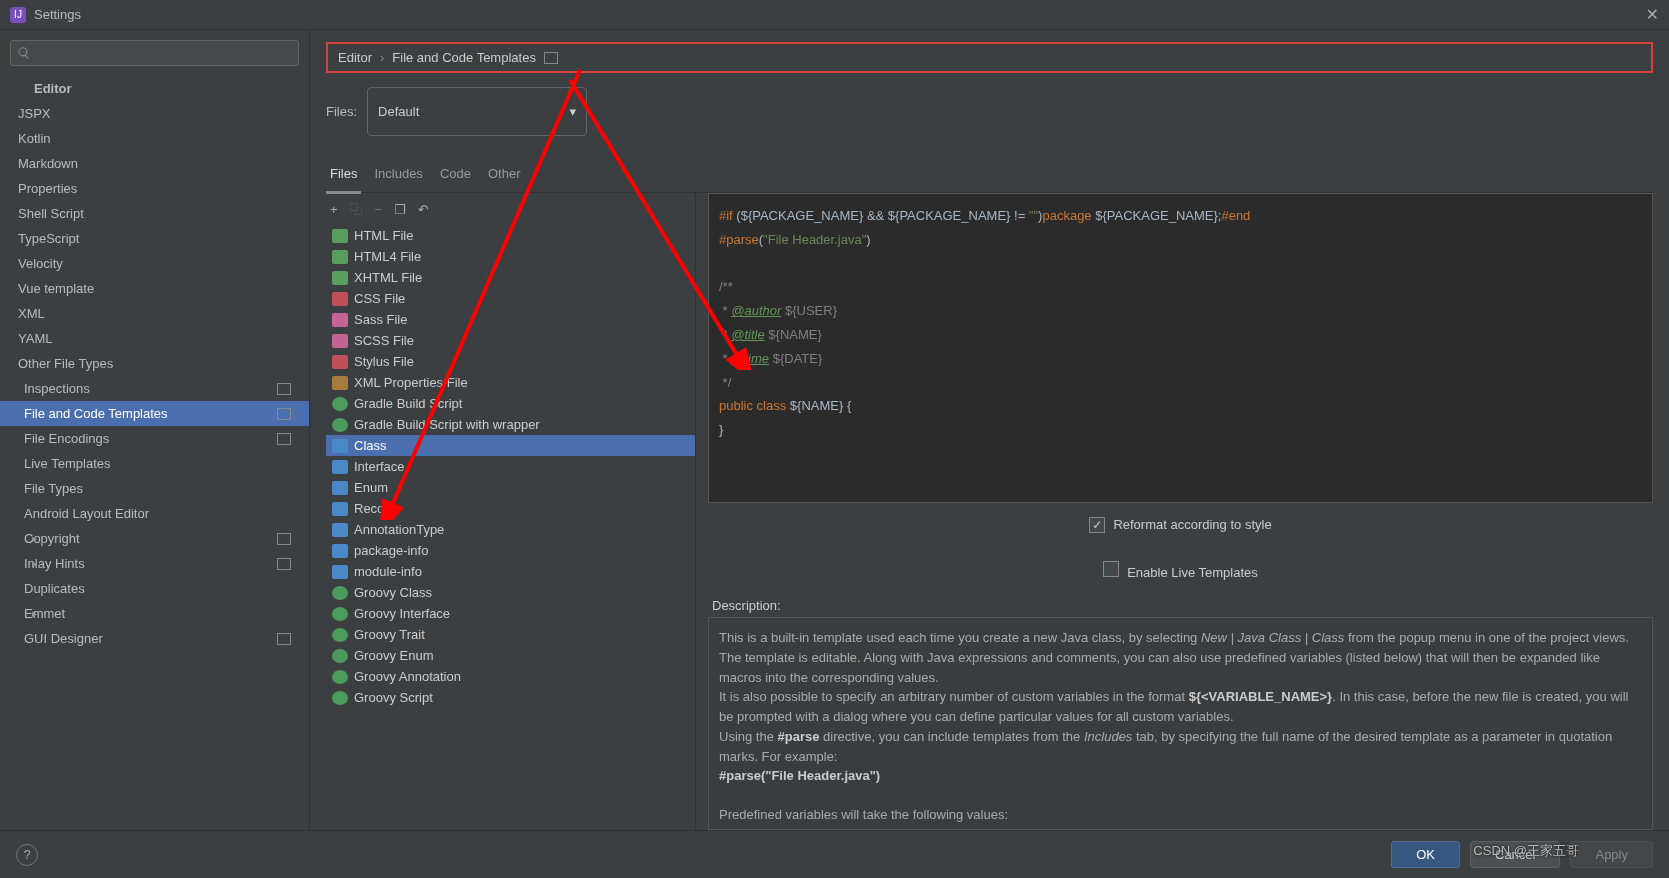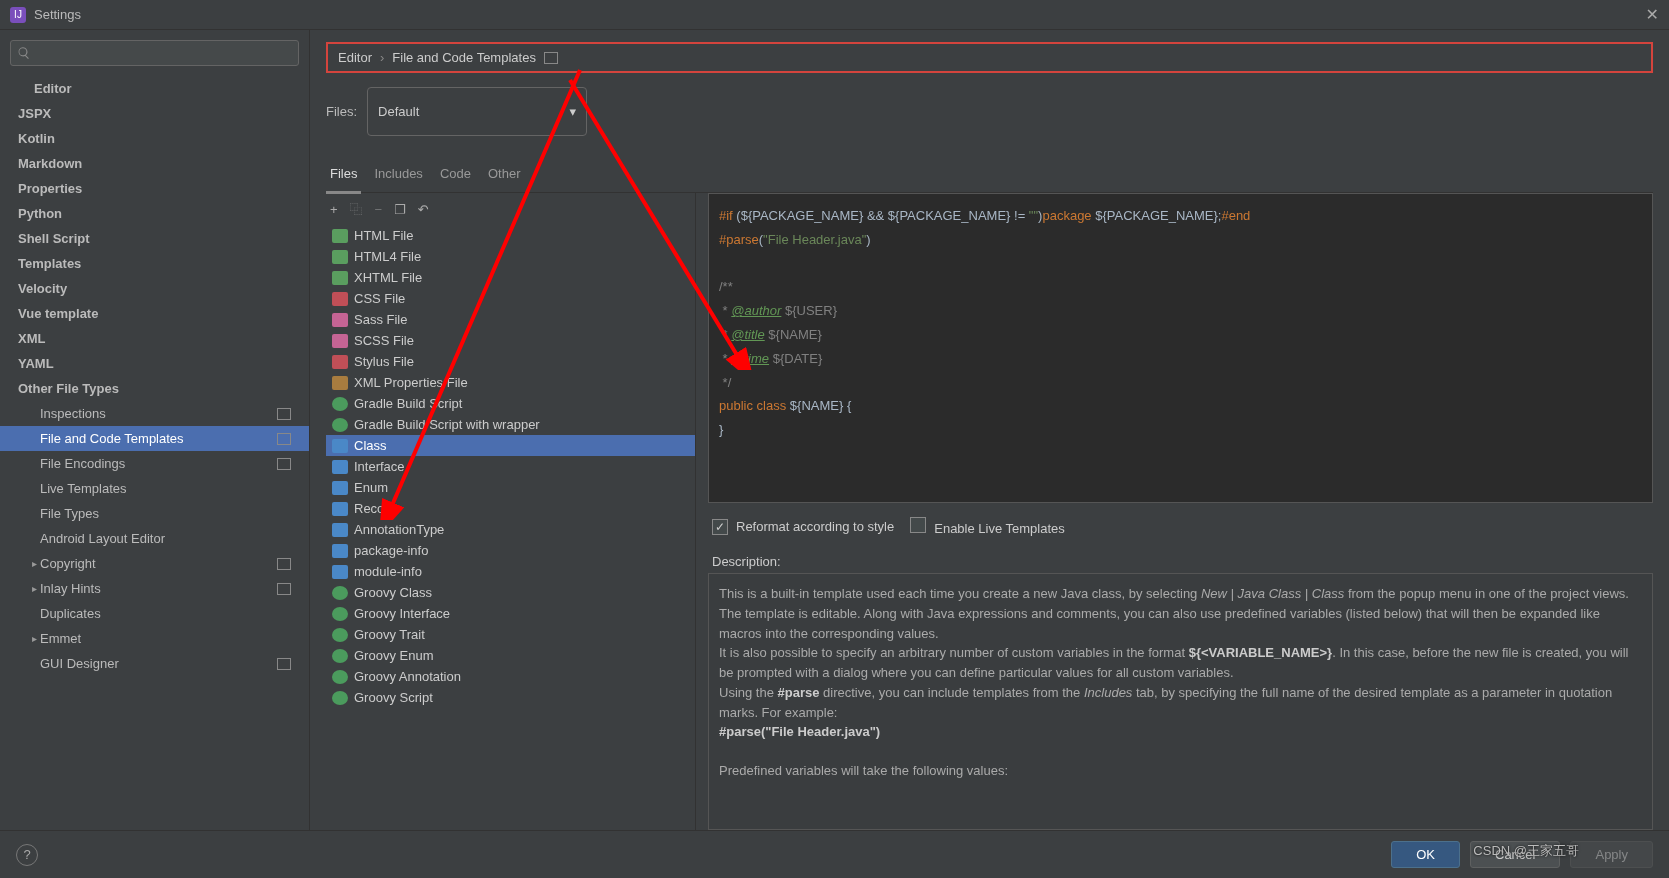--- a/index.html
+++ b/index.html
@@ -8,22 +8,22 @@
 .header .title{color:#bbb;margin-left:8px;}
 .header .close{margin-left:auto;color:#aaa;cursor:pointer;font-size:16px;}
 .logo{width:16px;height:16px;background:#7a4fbb;border-radius:3px;display:flex;align-items:center;justify-content:center;color:#fff;font-size:10px;font-weight:normal;}
 .body{display:flex;height:800px;}
 .sidebar{width:310px;border-right:1px solid #323232;display:flex;flex-direction:column;}
 .search{margin:10px;height:26px;background:#45494a;border:1px solid #646464;border-radius:3px;display:flex;align-items:center;padding:0 6px;}
 .search svg{width:14px;height:14px;fill:#888;}
 .tree{flex:1;overflow-y:auto;overflow-x:hidden;}
 .tree-item{padding:5px 8px 5px 18px;color:#bbb;cursor:pointer;display:flex;align-items:center;position:relative;}
 .tree-item.lvl1{padding-left:34px;font-weight:bold;}
-.tree-item.lvl2{padding-left:40px;}
-.tree-item.lvl3{font-weight:bold;}
+.tree-item.lvl2{padding-left:24px;}
+.tree-item.lvl3{}
 .tree-item.selected{background:#4b6eaf;color:#fff;}
 .tree-item .expand{position:absolute;left:34px;color:#999;font-size:10px;}
 .tree-item.lvl2 .expand{left:32px;}
 .badge{margin-left:auto;width:14px;height:12px;border:1px solid #888;margin-right:10px;}
 .main{flex:1;display:flex;flex-direction:column;padding:0;}
 .breadcrumb{margin:12px 16px 8px 16px;padding:6px 10px;border:2px solid #d4443d;display:flex;align-items:center;gap:8px;color:#ccc;font-size:15px;}
 .breadcrumb .sep{color:#888;}
 .bc-icon{width:14px;height:12px;border:1px solid #888;}
 .scheme-row{display:flex;align-items:center;gap:10px;margin:6px 16px;}
 .scheme-select{background:#3c3f41;border:1px solid #646464;border-radius:4px;padding:16px 10px;width:220px;color:#ccc;display:flex;justify-content:space-between;align-items:center;}
@@ -45,21 +45,21 @@
 .ic-xml{background:#a87c3f;}
 .ic-gradle{background:#4b9b5d;border-radius:50%;}
 .ic-java{background:#4a88c7;}
 .ic-groovy{background:#4b9b5d;border-radius:50%;}
 .right-panel{flex:1;display:flex;flex-direction:column;overflow:hidden;}
 .editor{background:#2b2b2b;border:1px solid #555;padding:10px;font-family:"Consolas",monospace;font-size:14px;line-height:1.7;white-space:pre;color:#a9b7c6;height:310px;overflow:auto;}
 .kw{color:#cc7832;}
 .str{color:#6a8759;}
 .doc{color:#808080;}
 .tag{color:#629755;font-style:italic;text-decoration:underline;}
-.checks{display:flex;gap:16px;align-items:center;margin:14px 4px;color:#ccc;}
+.checks{display:flex;gap:28px;align-items:center;margin:14px 4px;color:#ccc;flex-direction:column;}
 .chk{width:16px;height:16px;border:1px solid #888;display:inline-flex;align-items:center;justify-content:center;margin-right:8px;background:#43494a;}
 .chk.on::after{content:"✓";color:#ccc;font-size:12px;}
 .desc-label{color:#ccc;margin:4px;}
 .desc-box{background:#3a3d3f;border:1px solid #555;padding:10px;font-size:12.5px;color:#aaa;line-height:1.5;flex:1;overflow:auto;}
 .desc-box i{font-style:italic;color:#aaa;}
 .desc-box b{color:#ccc;}
 .footer{height:48px;border-top:1px solid #323232;display:flex;align-items:center;padding:0 16px;}
 .help{width:22px;height:22px;border:1px solid #777;border-radius:50%;display:flex;align-items:center;justify-content:center;color:#aaa;cursor:pointer;}
 .buttons{margin-left:auto;display:flex;gap:10px;}
 .btn{padding:5px 24px;border-radius:3px;border:1px solid #5e6060;background:#4c5052;color:#ccc;cursor:pointer;}
@@ -96,27 +96,24 @@
         <div class="tree-item lvl3">
           <span>Kotlin</span>
         </div>
         <div class="tree-item lvl3">
           <span>Markdown</span>
         </div>
         <div class="tree-item lvl3">
           <span>Properties</span>
         </div>
         <div class="tree-item lvl3">
-          <span>Python</span>
-        </div>
-        <div class="tree-item lvl3">
           <span>Shell Script</span>
         </div>
         <div class="tree-item lvl3">
-          <span>Templates</span>
+          <span>TypeScript</span>
         </div>
         <div class="tree-item lvl3">
           <span>Velocity</span>
         </div>
         <div class="tree-item lvl3">
           <span>Vue template</span>
         </div>
         <div class="tree-item lvl3">
           <span>XML</span>
         </div>

